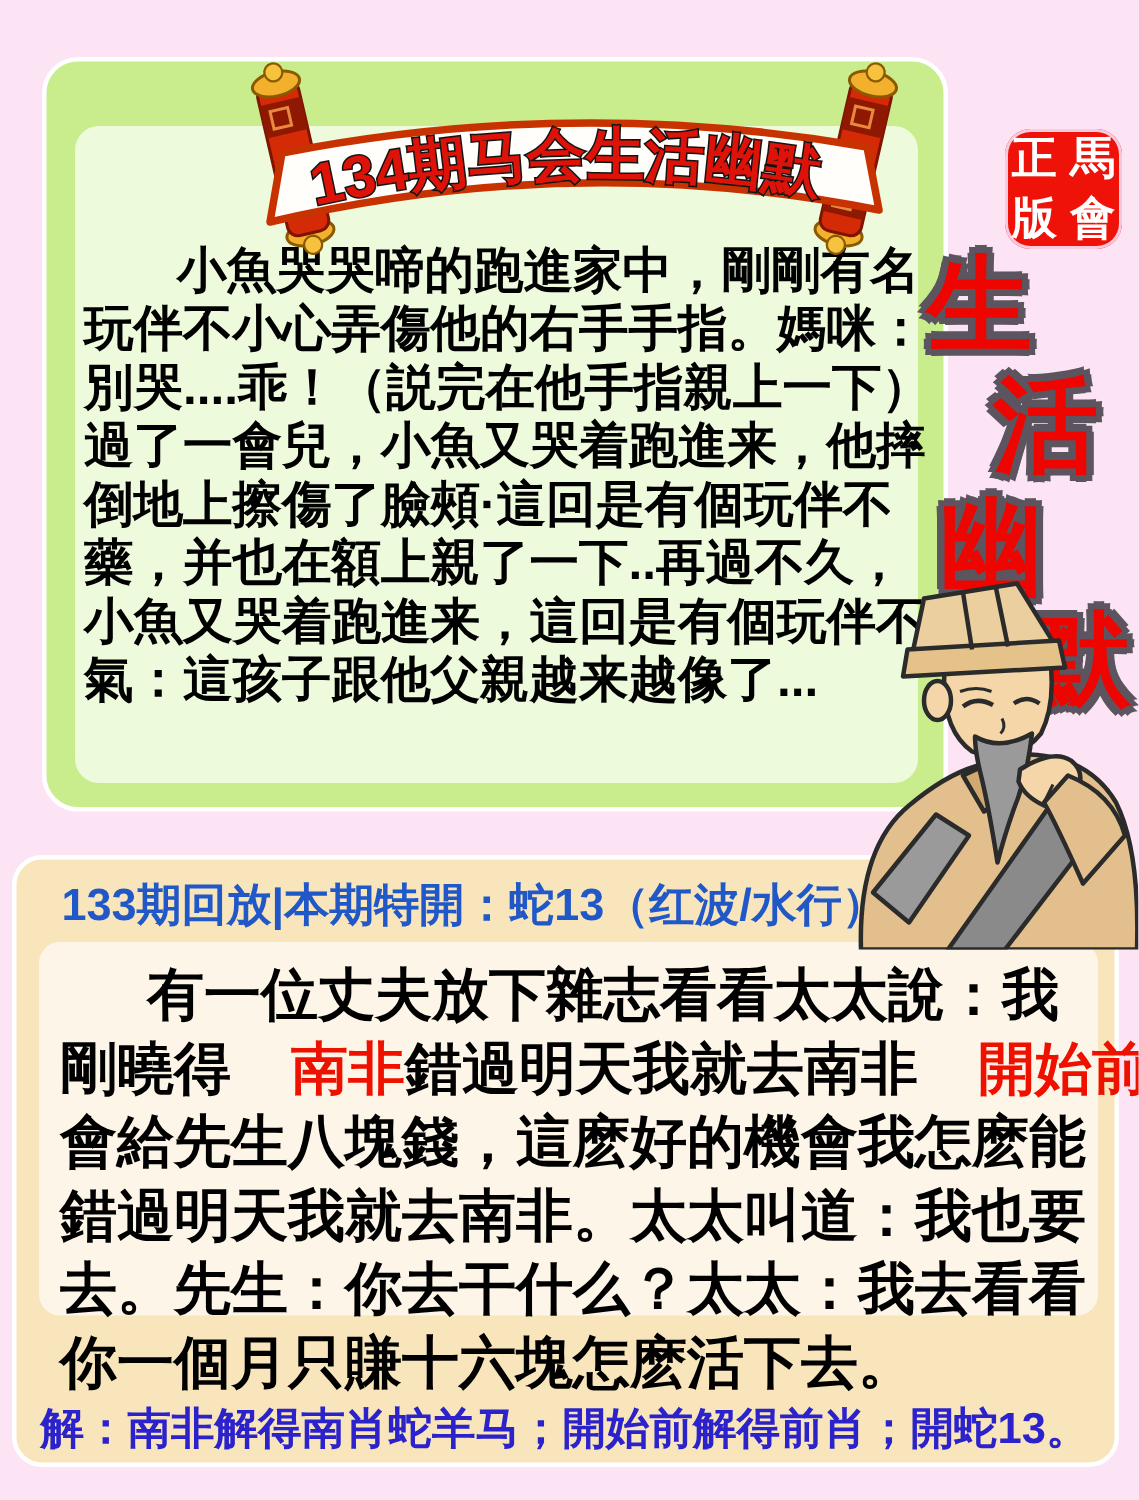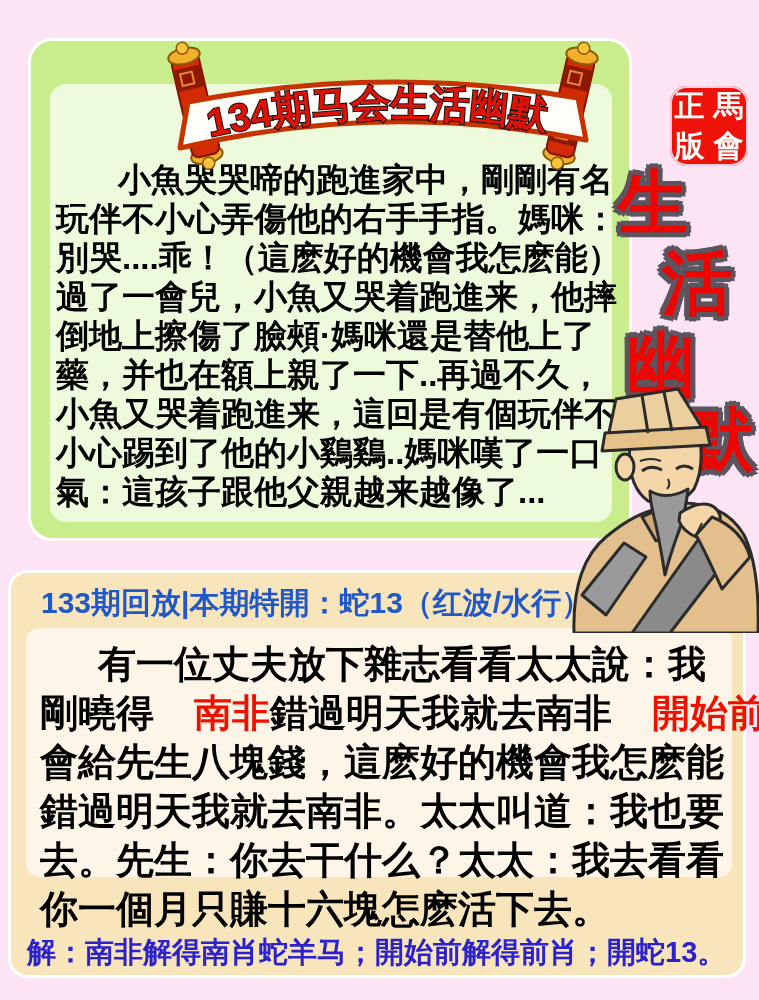--- a/index.html
+++ b/index.html
@@ -87,26 +87,25 @@
 </head>
 <body>
 
 <div class="stage">
 
   <section class="panel1">
     <div class="panel1-inner">
       <div class="story story1">
           <div class="line">小魚哭哭啼的跑進家中，剛剛有名</div>
           <div class="line">玩伴不小心弄傷他的右手手指。媽咪：</div>
-          <div class="line">別哭....乖！（這麽好的機會我怎麽能）</div>
+          <div class="line">別哭....乖！（説完在他手指親上一下）</div>
           <div class="line">過了一會兒，小魚又哭着跑進来，他摔</div>
-          <div class="line">倒地上擦傷了臉頰·媽咪還是替他上了</div>
+          <div class="line">倒地上擦傷了臉頰·這回是有個玩伴不</div>
           <div class="line">藥，并也在額上親了一下..再過不久，</div>
           <div class="line">小魚又哭着跑進来，這回是有個玩伴不</div>
-          <div class="line">小心踢到了他的小鷄鷄..媽咪嘆了一口</div>
           <div class="line">氣：這孩子跟他父親越来越像了...</div>
         </div>
     </div>
   </section>
 
   <svg class="banner" viewBox="0 0 470 134">
 
     <g transform="translate(36,20) rotate(-13)">
       <ellipse cx="0" cy="102" rx="16" ry="8" fill="#f2b02c" stroke="#8a5a00" stroke-width="2"></ellipse>
       <circle cx="0" cy="110" r="6" fill="#f7c23e" stroke="#8a5a00" stroke-width="1.5"></circle>

